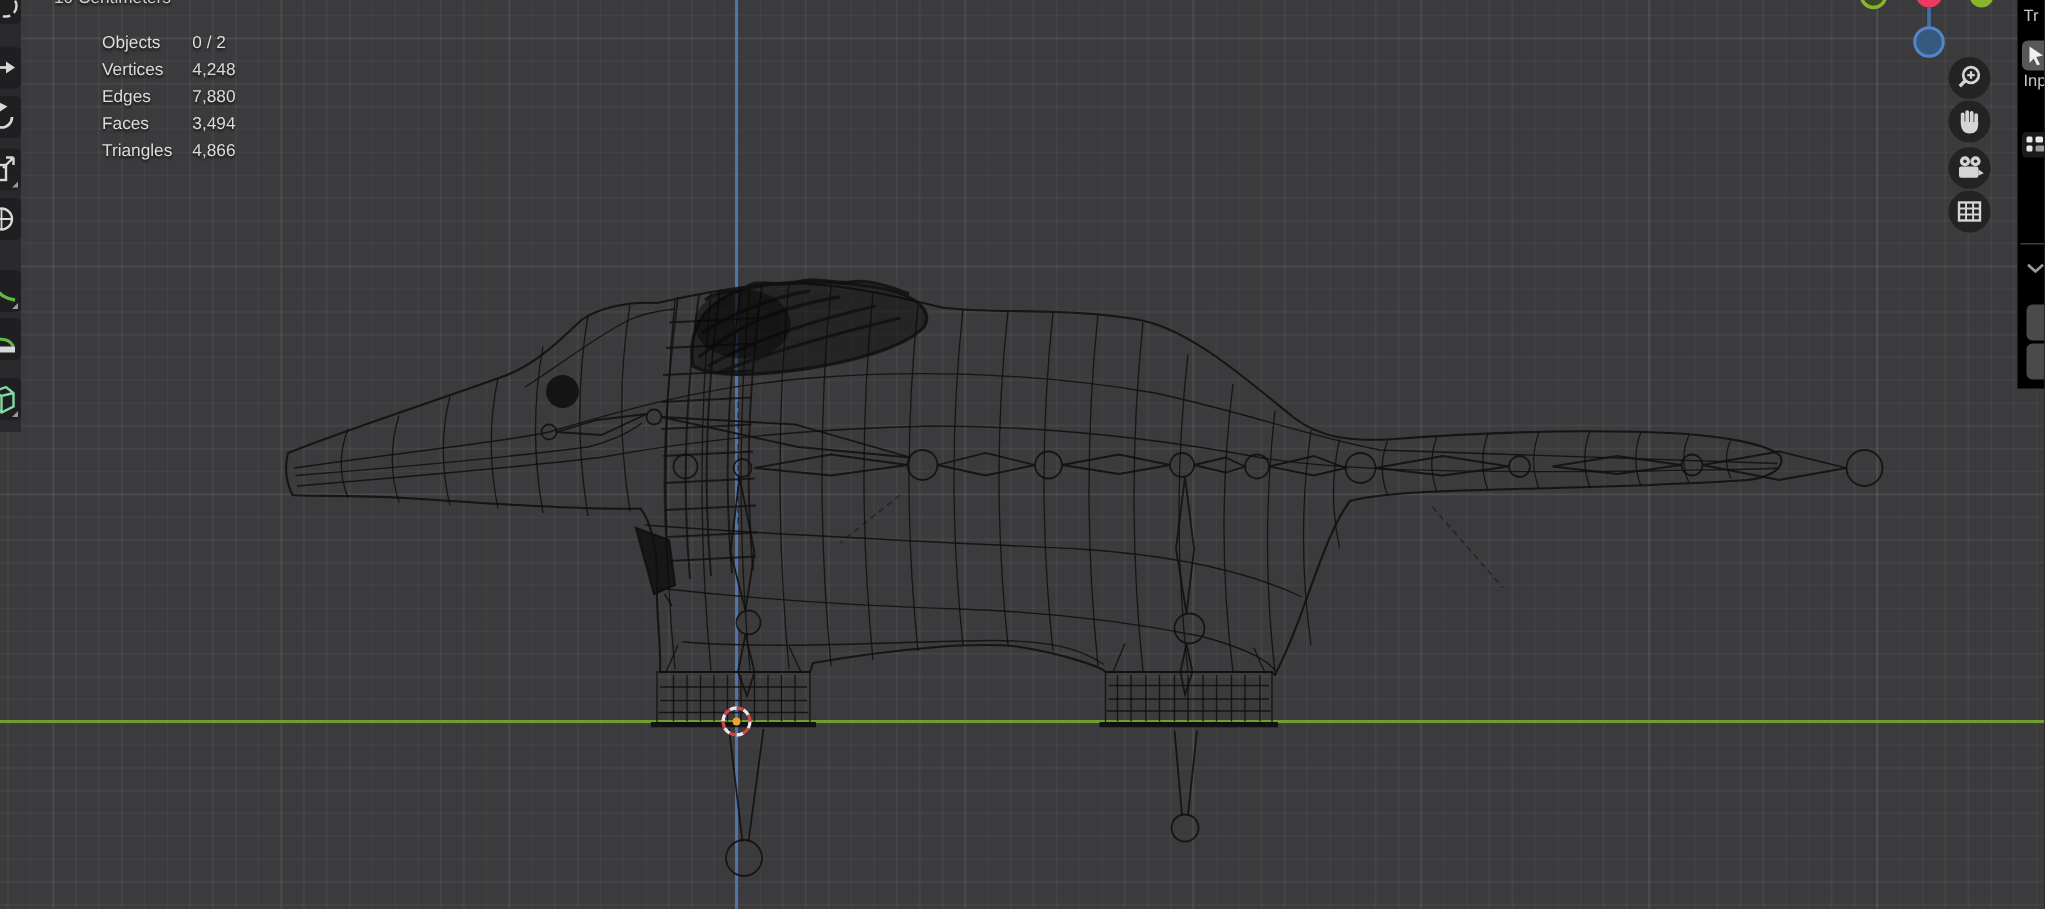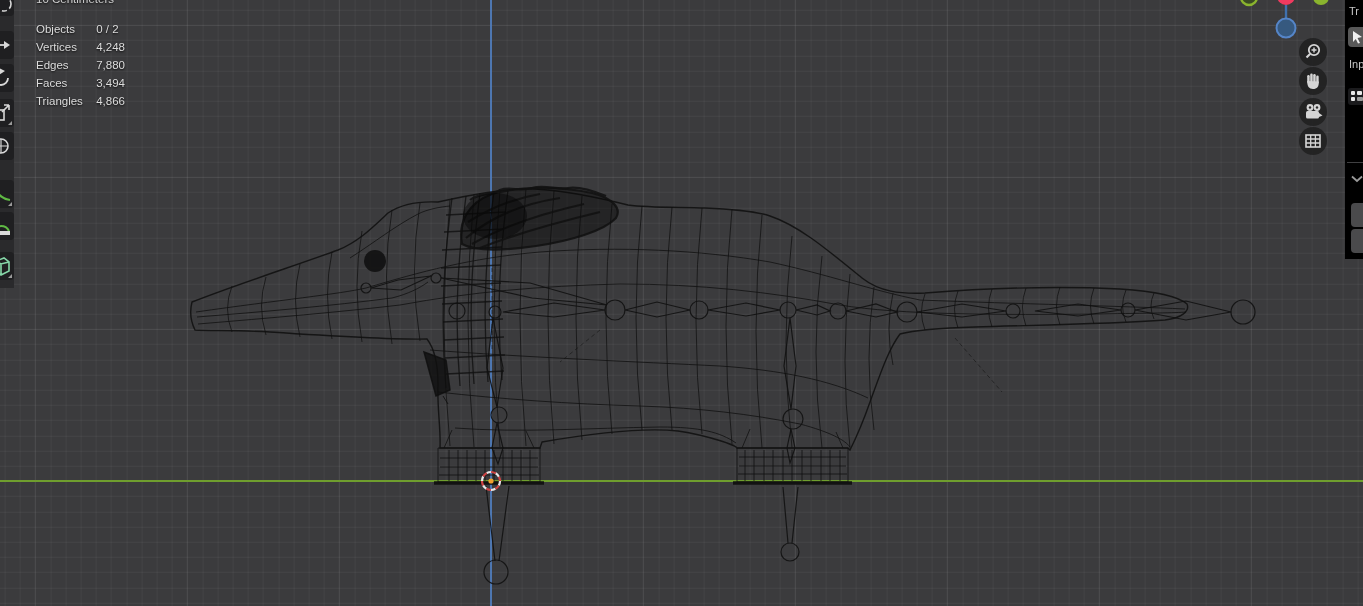--- a/index.html
+++ b/index.html
@@ -21,21 +21,21 @@
   }
   .axis-y{position:absolute;left:0;top:480px;width:100%;height:2px;background:#6f9e2e;}
   .axis-z{position:absolute;left:490px;top:0;width:2px;height:100%;background:#4f7cbc;opacity:.9;}
   #model-svg{position:absolute;inset:0;pointer-events:none;}
   
   #scale-label{
     position:absolute;left:36px;top:-7px;font-size:11.5px;color:#cfcfcf;
     text-shadow:0 1px 2px rgba(0,0,0,.8);white-space:nowrap;
   }
   #stats{position:absolute;left:36px;top:20px;font-size:11.5px;color:#dcdcdc;text-shadow:0 1px 2px rgba(0,0,0,.8);}
-  #stats .row{height:18px;line-height:18px;white-space:nowrap;}
+  #stats .row{height:18px;line-height:18px;white-space:nowrap;margin-left:32px;}
   #stats .lbl{display:inline-block;width:57px;}
   
   #toolbar{position:absolute;left:0;top:0;width:14px;height:288px;background:#2a2a2c;}
   .tool{position:absolute;left:-16px;width:30px;height:28px;background:#1f1f21;border-radius:4px;}
   .tool svg{position:absolute;right:2px;top:3px;}
   .tool .corner{position:absolute;right:2px;bottom:2px;width:0;height:0;
     border-left:4px solid transparent;border-bottom:4px solid #9a9a9a;}
   
   #gizmo{position:absolute;left:1235px;top:-21px;width:110px;height:70px;}
   .navbtn{position:absolute;width:28px;height:28px;border-radius:50%;
@@ -343,21 +343,21 @@
     </svg>
   </div>
 
   <div id="side-panel">
     <span class="txt" style="top:5px">Tr</span>
     <div id="sp-tool-btn">
       <svg width="14" height="14" viewBox="0 0 14 14" style="position:absolute;left:3px;top:3px">
         <path d="M2,1 L11,7 L6.5,8 L9,13 L7,13.5 L4.8,9 L2,12 Z" fill="#f0f0f0"></path>
       </svg>
     </div>
-    <span class="txt" style="top:58px">Inp</span>
+    <span class="txt" style="top:48px">Inp</span>
     <div id="sp-input-icon">
       <i style="left:3px;top:3px;width:4px;height:4px"></i>
       <i style="left:3px;top:9px;width:4px;height:4px"></i>
       <i style="left:9px;top:3px;width:5px;height:4px"></i>
       <i style="left:9px;top:9px;width:6px;height:4px;background:#9a9a9a"></i>
     </div>
     <div id="sp-sep"></div>
     <svg id="sp-chevron" width="12" height="8" viewBox="0 0 12 8">
       <path d="M1,1.5 L6,6 L11,1.5" fill="none" stroke="#9a9a9a" stroke-width="1.8"></path>
     </svg>

